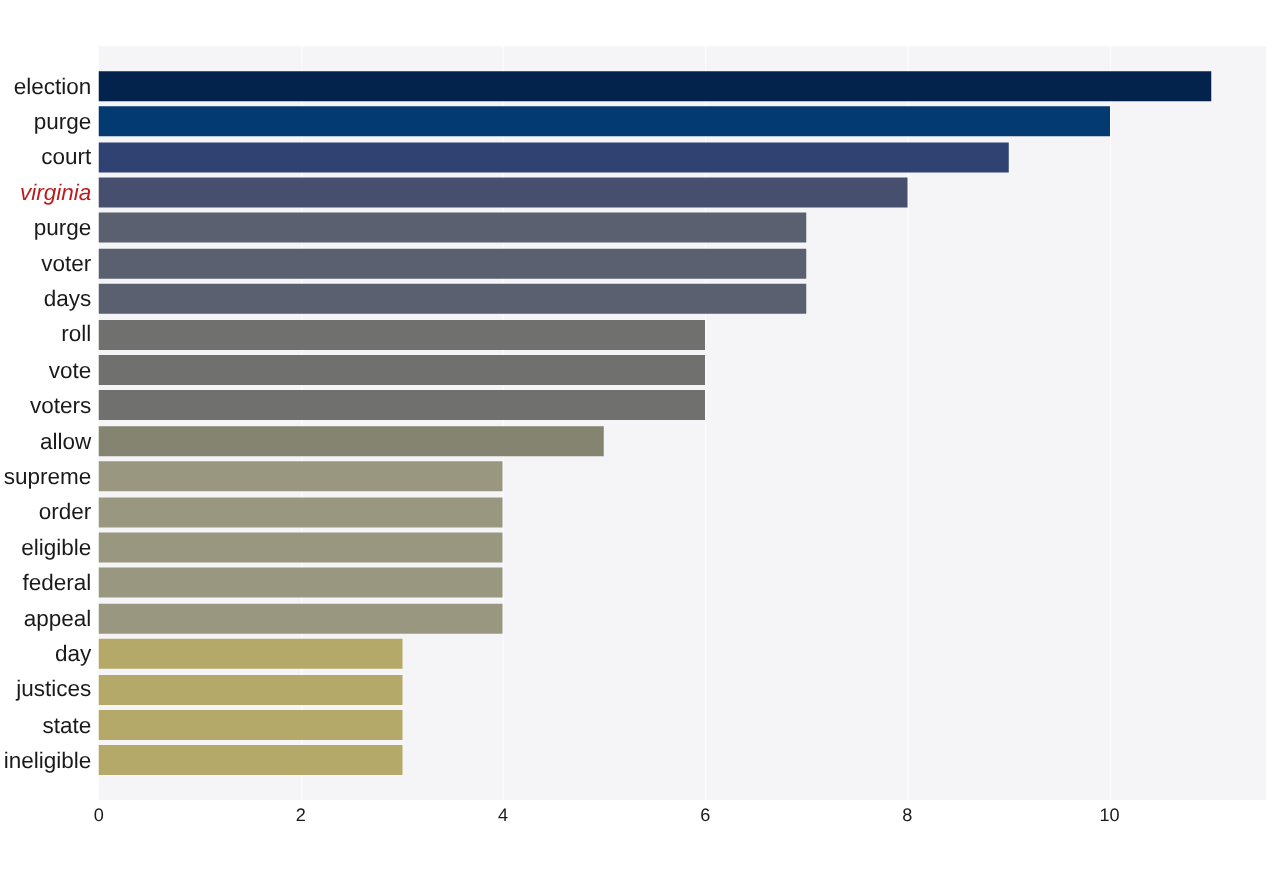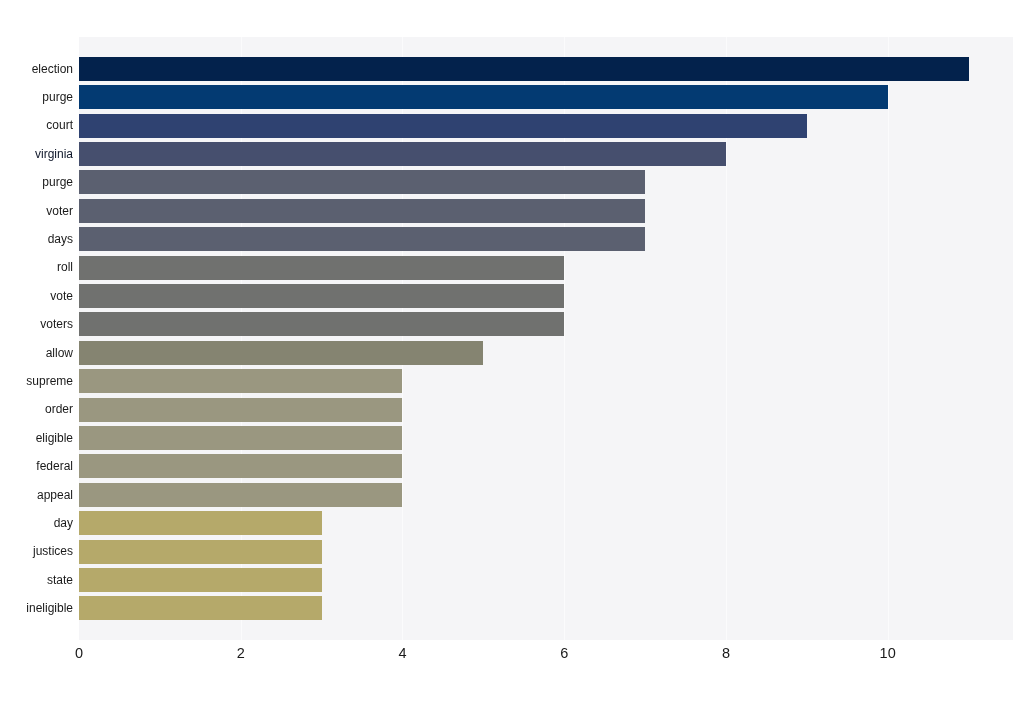--- a/index.html
+++ b/index.html
@@ -81,21 +81,21 @@
     width: 73px;
     height: 603px;
   }
   .ylabel {
     position: absolute;
     right: 0;
     left: 0;
     height: 28.4px;
     line-height: 28.4px;
     text-align: right;
-    font-size: 12px;
+    font-size: 18px;
     color: #1a1a1a;
     padding-right: 0px;
     white-space: nowrap;
   }
 
   
   #xticks-layer {
     position: absolute;
     left: 79px;
     top: 645px;
@@ -194,21 +194,21 @@
       </div>
       <div class="bar-row" style="top: 557.271px; height: 28.4032px;">
         <div class="bar" title="ineligible: 3" style="width: 242.597px; height: 24.0007px; top: 2.18705px; background: rgb(181, 169, 106);"></div>
       </div>
     </div>
 
   <div id="ylabels-layer">
       <div class="ylabel" style="top: 17.61px; height: 28.4032px; line-height: 28.4032px; color: rgb(26, 26, 26);">election</div>
       <div class="ylabel" style="top: 46.0132px; height: 28.4032px; line-height: 28.4032px; color: rgb(26, 26, 26);">purge</div>
       <div class="ylabel" style="top: 74.4164px; height: 28.4032px; line-height: 28.4032px; color: rgb(26, 26, 26);">court</div>
-      <div class="ylabel" style="top: 102.82px; height: 28.4032px; line-height: 28.4032px; color: #0f172a;">virginia</div>
+      <div class="ylabel" style="top: 102.82px; height: 28.4032px; line-height: 28.4032px; color: #b91c1c; font-style: italic;">virginia</div>
       <div class="ylabel" style="top: 131.223px; height: 28.4032px; line-height: 28.4032px; color: rgb(26, 26, 26);">purge</div>
       <div class="ylabel" style="top: 159.626px; height: 28.4032px; line-height: 28.4032px; color: rgb(26, 26, 26);">voter</div>
       <div class="ylabel" style="top: 188.029px; height: 28.4032px; line-height: 28.4032px; color: rgb(26, 26, 26);">days</div>
       <div class="ylabel" style="top: 216.432px; height: 28.4032px; line-height: 28.4032px; color: rgb(26, 26, 26);">roll</div>
       <div class="ylabel" style="top: 244.836px; height: 28.4032px; line-height: 28.4032px; color: rgb(26, 26, 26);">vote</div>
       <div class="ylabel" style="top: 273.239px; height: 28.4032px; line-height: 28.4032px; color: rgb(26, 26, 26);">voters</div>
       <div class="ylabel" style="top: 301.642px; height: 28.4032px; line-height: 28.4032px; color: rgb(26, 26, 26);">allow</div>
       <div class="ylabel" style="top: 330.045px; height: 28.4032px; line-height: 28.4032px; color: rgb(26, 26, 26);">supreme</div>
       <div class="ylabel" style="top: 358.448px; height: 28.4032px; line-height: 28.4032px; color: rgb(26, 26, 26);">order</div>
       <div class="ylabel" style="top: 386.852px; height: 28.4032px; line-height: 28.4032px; color: rgb(26, 26, 26);">eligible</div>

